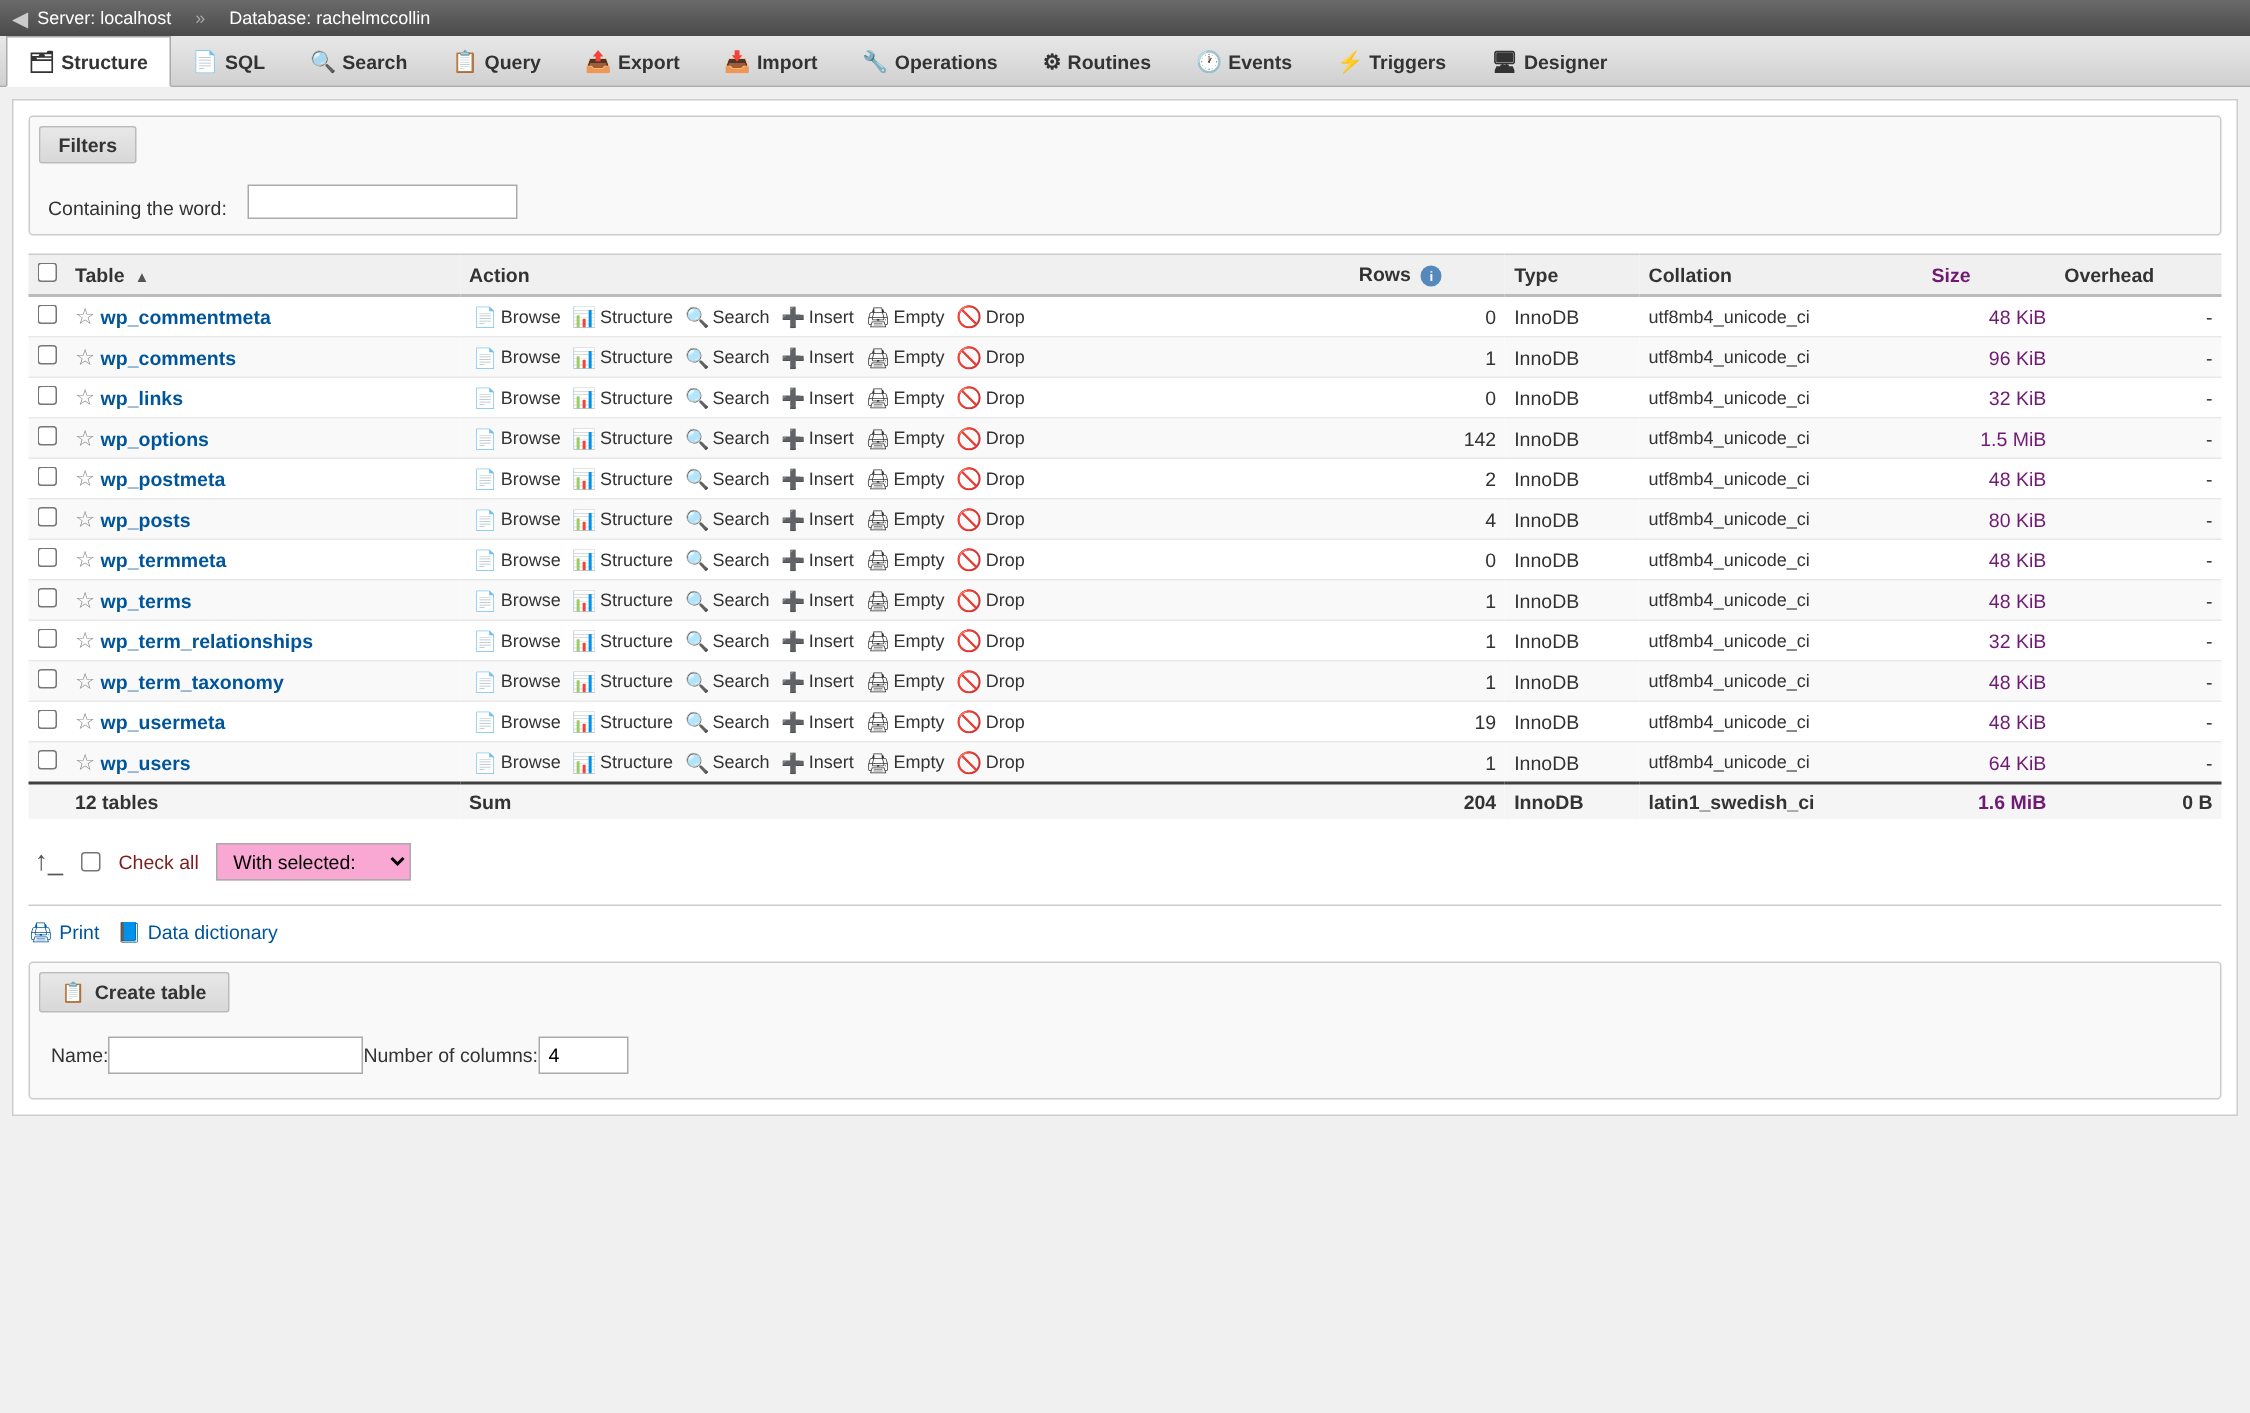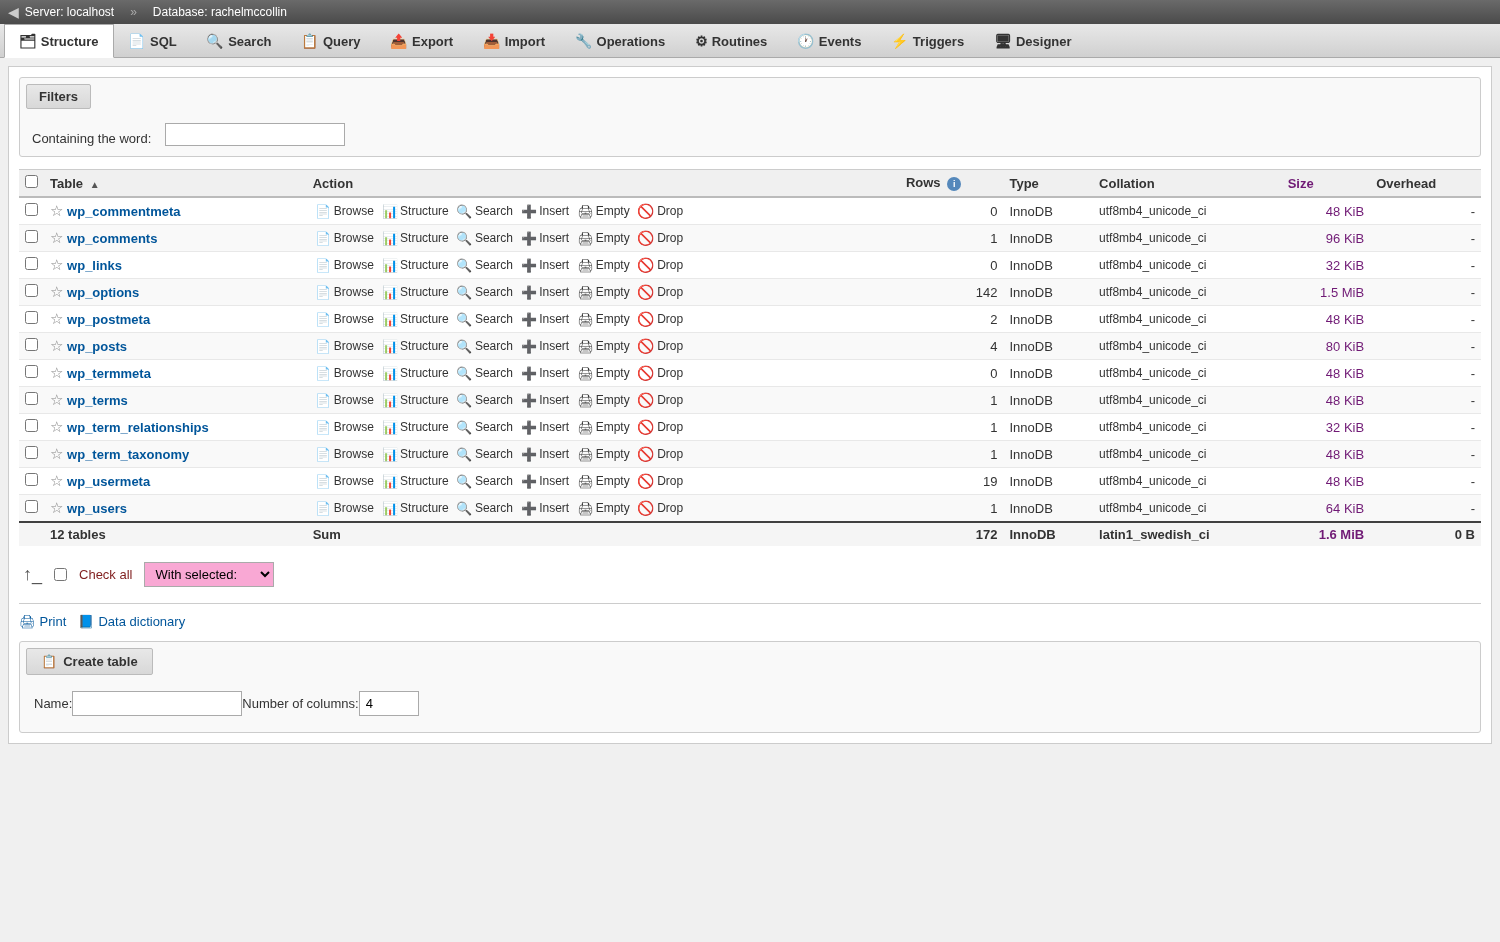--- a/index.html
+++ b/index.html
@@ -836,21 +836,21 @@
       <td class="collation-col">utf8mb4_unicode_ci</td>
       <td class="size-col">64 KiB</td>
       <td class="overhead-col">-</td>
     </tr>
       </tbody>
     <tfoot>
       <tr class="footer-row">
         <td></td>
         <td>12 tables</td>
         <td>Sum</td>
-        <td class="rows-count">172</td>
+        <td class="rows-count">204</td>
         <td>InnoDB</td>
         <td>latin1_swedish_ci</td>
         <td class="size-col">1.6 MiB</td>
         <td class="overhead-col">0 B</td>
       </tr>
     </tfoot>
   </table>
 
   <div class="bottom-controls">
     <span class="scroll-top-icon">↑_</span>

